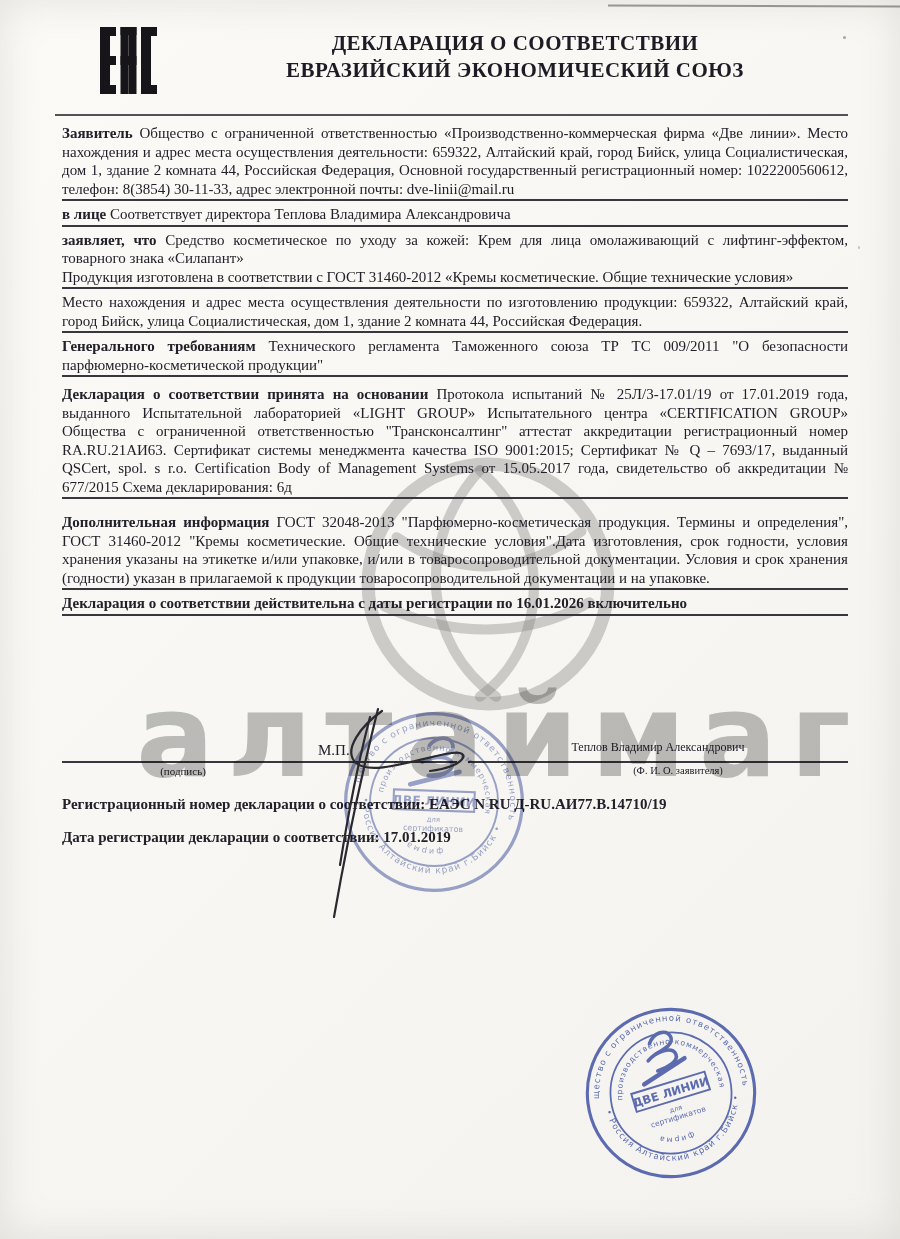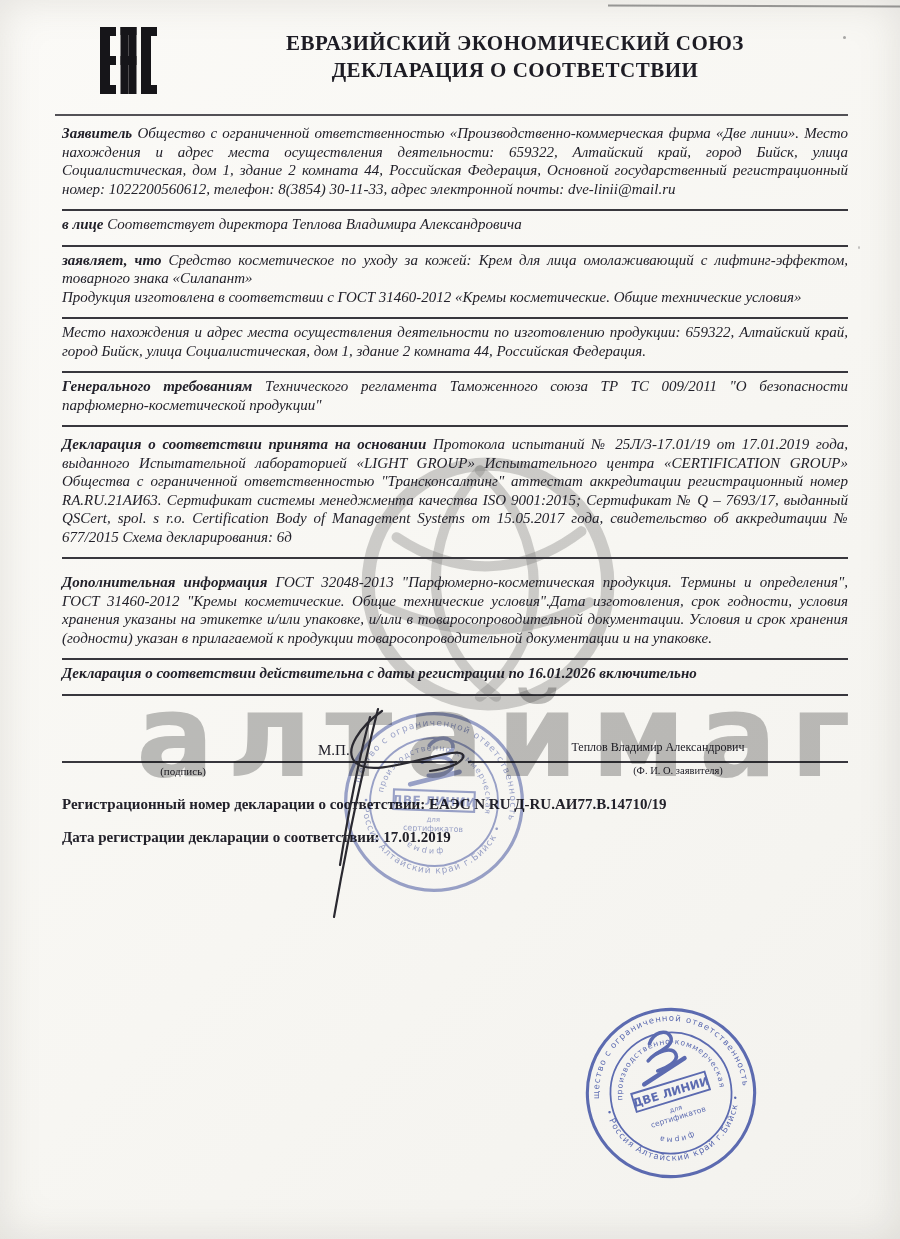--- a/index.html
+++ b/index.html
@@ -8,21 +8,21 @@
         font-family:"Liberation Serif","DejaVu Serif",serif;color:#22212a;
         box-shadow:inset 0 0 40px rgba(120,115,105,.18);}
   
   .eac{position:absolute;left:100px;top:27px;}
   .titles{position:absolute;left:215px;top:30px;width:600px;text-align:center;
           font-weight:bold;font-size:21px;line-height:27px;letter-spacing:.5px;color:#1d1c24;}
   .hrule{position:absolute;left:55px;top:114px;width:793px;height:2px;background:#35343a;opacity:.85;}
   
   .content{position:absolute;left:62px;top:124px;width:786px;font-size:15px;line-height:18.5px;
            text-align:justify;}
-  .sec{border-bottom:2px solid #38373d;padding-bottom:11px;margin-bottom:4px;font-style:italic;}
+  .sec{border-bottom:2px solid #38373d;padding-bottom:1px;margin-bottom:4px;}
   .sec p{margin:0;}
   .lbl{font-weight:bold;}
   .gap6{margin-top:8px;}
   .gapb{margin-bottom:14px;}
   .validity{font-weight:bold;}
   
   .sigline{position:absolute;height:2px;background:#38373d;}
   .sl-left{left:62px;top:761px;width:395px;}
   .sl-right{left:468px;top:761px;width:380px;}
   .sign-cap{position:absolute;left:118px;top:765px;width:130px;text-align:center;font-size:11px;}
@@ -67,22 +67,22 @@
       <rect x="0" y="58" width="16" height="9"></rect>
     <rect x="20.5" y="0" width="8" height="67"></rect>
       <rect x="28.5" y="0" width="8" height="67"></rect>
     <rect x="20.5" y="0" width="16" height="8"></rect>
       <rect x="20.5" y="29" width="16" height="9"></rect>
     <rect x="41" y="0" width="10" height="67"></rect>
       <rect x="41" y="0" width="16" height="9"></rect>
     <rect x="41" y="58" width="16" height="9"></rect>
   </svg>
   <div class="titles">
+    <div>ДЕКЛАРАЦИЯ О СООТВЕТСТВИИ</div>
     <div>ЕВРАЗИЙСКИЙ ЭКОНОМИЧЕСКИЙ СОЮЗ</div>
-    <div>ДЕКЛАРАЦИЯ О СООТВЕТСТВИИ</div>
   </div>
   <div class="hrule"></div>
 
   <div class="content">
     <div class="sec">
       <p><span class="lbl">Заявитель</span>
          <span>Общество с ограниченной ответственностью «Производственно-коммерческая фирма «Две линии». Место нахождения и адрес места осуществления деятельности: 659322, Алтайский край, город Бийск, улица Социалистическая, дом 1, здание 2 комната 44, Российская Федерация, Основной государственный регистрационный номер: 1022200560612, телефон: 8(3854) 30-11-33, адрес электронной почты: dve-linii@mail.ru</span></p>
     </div>
     <div class="sec">
       <p><span class="lbl">в лице</span>

